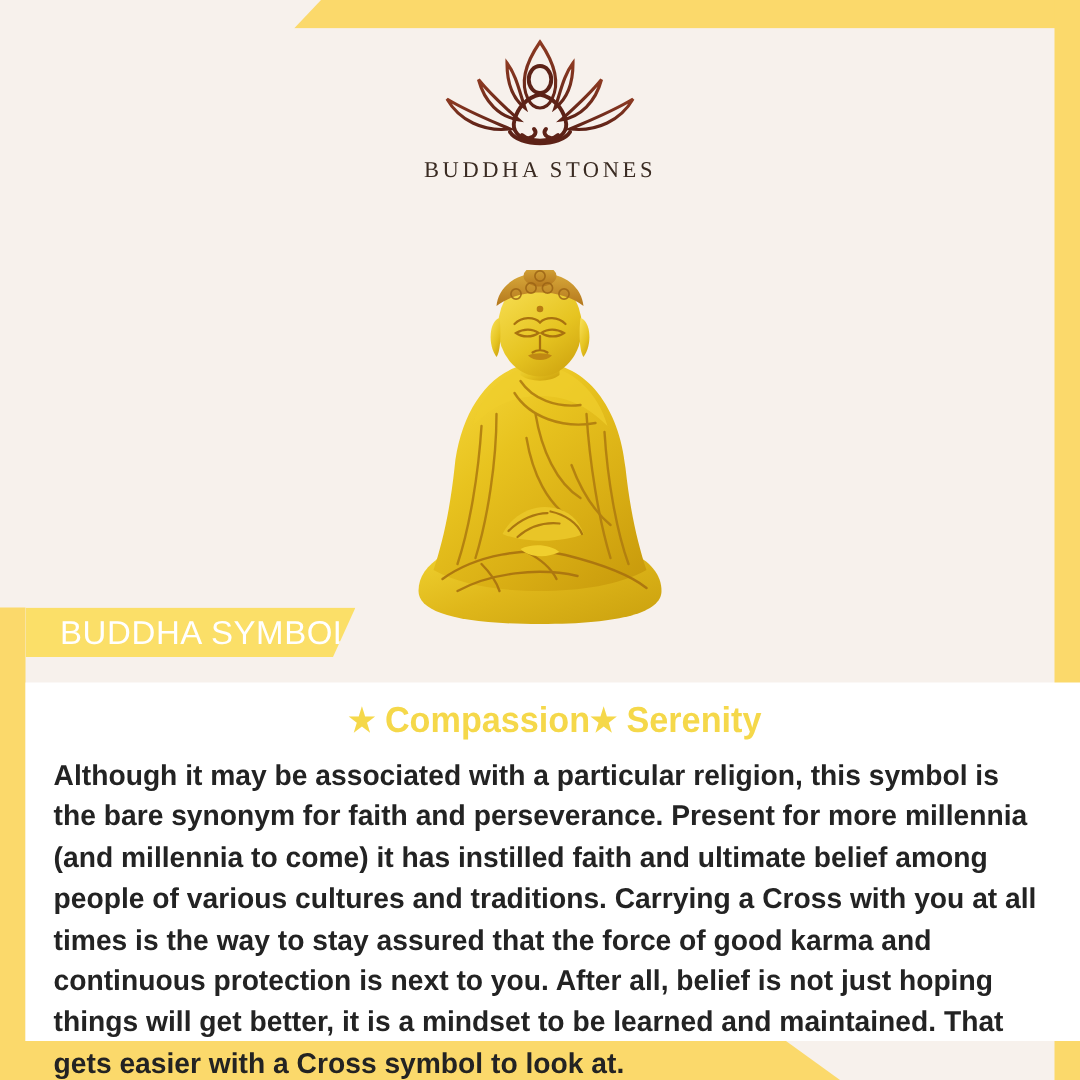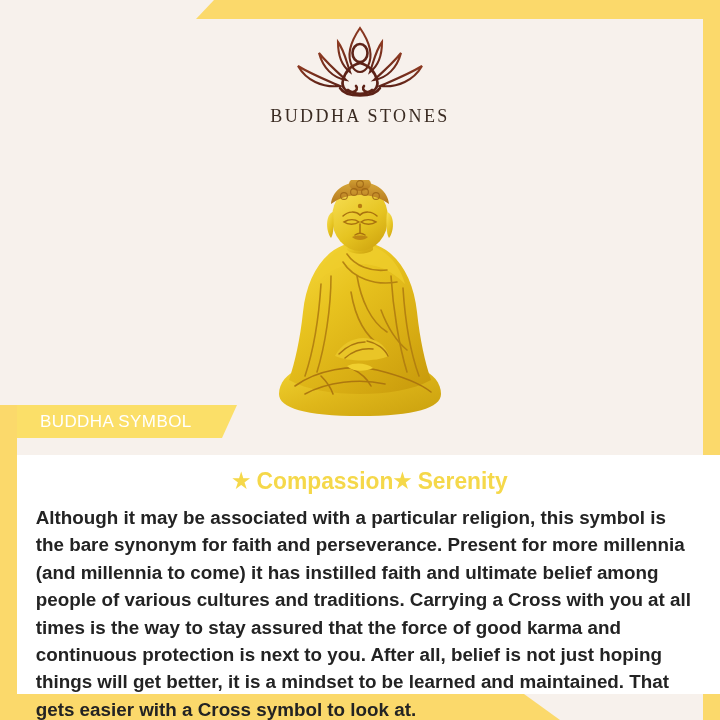--- a/index.html
+++ b/index.html
@@ -62,21 +62,21 @@
     width: 720px;
     text-align: center;
   }
   .logo-mark {
     display: block;
     margin: 0 auto;
   }
   .logo-word {
     margin-top: 4px;
     font-family: "Liberation Serif", serif;
-    font-size: 18px;
+    font-size: 15px;
     letter-spacing: 2.4px;
     color: #3a2b22;
     font-weight: 400;
   }
 
   
   .title-banner {
     position: absolute;
     left: 150px;
     top: 126px;
@@ -117,21 +117,21 @@
     top: 405px;
     height: 33px;
     width: 220px;
     background: #fbdf68;
     clip-path: polygon(0 0, 100% 0, calc(100% - 15px) 100%, 0 100%);
     display: flex;
     align-items: center;
   }
   .symbol-tag-label {
     padding-left: 23px;
-    font-size: 17px;
+    font-size: 22px;
     color: #ffffff;
     letter-spacing: 0.4px;
     font-weight: 400;
   }
 
   
   .content-panel {
     position: absolute;
     left: 17px;
     top: 455px;

